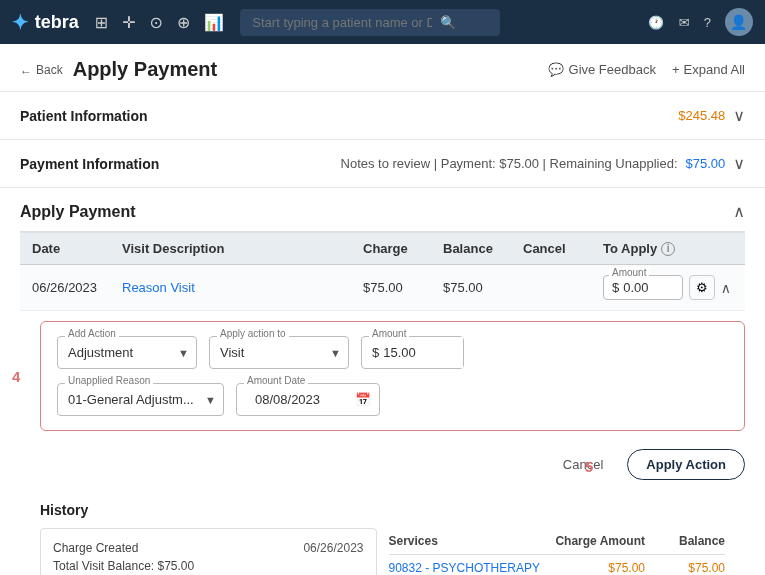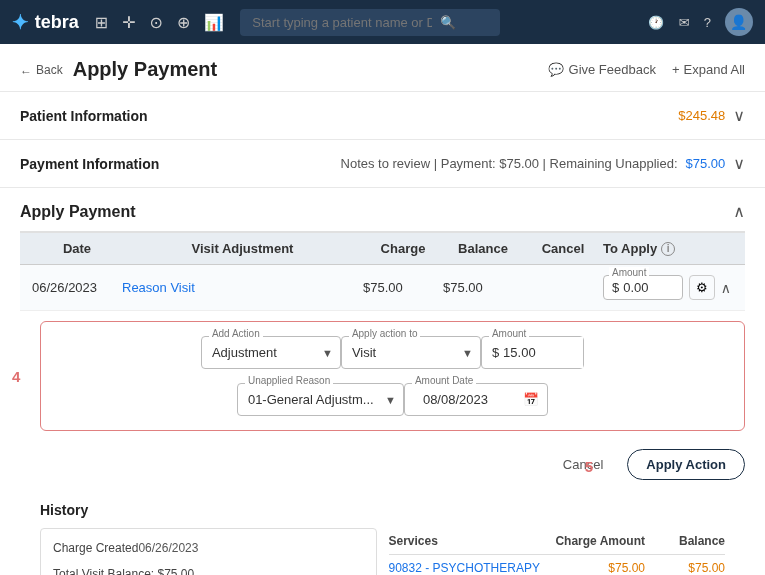--- a/index.html
+++ b/index.html
@@ -100,21 +100,20 @@
     .table-wrap { margin-top: 0; }
     .table-header {
       display: grid;
       grid-template-columns: 90px 1fr 80px 80px 80px 130px;
       background: #e8edf2;
       padding: 8px 12px;
       font-size: 12px;
       font-weight: 600;
       color: #444;
       border-bottom: 1px solid #ccc;
-      text-align: center;
     }
     .table-row {
       display: grid;
       grid-template-columns: 90px 1fr 80px 80px 80px 130px;
       padding: 10px 12px;
       align-items: center;
       border-bottom: 1px solid #eee;
       background: #f9fbfd;
     }
     .table-cell { font-size: 13px; color: #333; }
@@ -137,21 +136,21 @@
     .chevron-up { font-size: 14px; cursor: pointer; color: #555; }
 
     
     .action-panel {
       border: 1.5px solid #e08080;
       border-radius: 6px;
       padding: 14px 16px 14px;
       margin: 10px 0;
       position: relative;
     }
-    .action-panel-row { display: flex; align-items: flex-end; flex-wrap: wrap; justify-content: center; }
+    .action-panel-row { display: flex; gap: 12px; align-items: flex-end; flex-wrap: wrap; }
     .field-group { display: flex; flex-direction: column; gap: 4px; position: relative; }
     .field-label-float {
       position: absolute;
       top: -8px;
       left: 8px;
       font-size: 10px;
       color: #777;
       background: white;
       padding: 0 3px;
       z-index: 1;
@@ -227,21 +226,21 @@
     .history-section { padding: 12px 20px; }
     .history-title { font-size: 14px; font-weight: 700; color: #222; margin-bottom: 10px; }
     .history-grid { display: grid; grid-template-columns: 1fr 1fr; gap: 12px; }
     .history-card {
       border: 1px solid #ddd;
       border-radius: 4px;
       padding: 12px;
       font-size: 12px;
       color: #444;
     }
-    .history-card-row { display: flex; margin-bottom: 12px; }
+    .history-card-row { display: flex; justify-content: space-between; margin-bottom: 4px; }
     .history-card-label { font-weight: 500; }
     .history-card-date { color: #555; }
     .services-header { display: grid; grid-template-columns: 1fr 90px 80px; font-size: 12px; font-weight: 600; color: #444; padding: 6px 0; border-bottom: 1px solid #ddd; margin-bottom: 6px; text-align: right; }
     .services-header-left { text-align: left; }
     .services-row { display: grid; grid-template-columns: 1fr 90px 80px; font-size: 12px; color: #444; text-align: right; }
     .services-cell-left { text-align: left; color: #1a73e8; }
     .services-cell-orange { color: #e07b00; }
 
     .to-apply-header { display: flex; align-items: center; gap: 4px; }
     .info-icon { width: 14px; height: 14px; border-radius: 50%; border: 1.5px solid #888; display: inline-flex; align-items: center; justify-content: center; font-size: 10px; color: #888; }
@@ -316,21 +315,21 @@
 
   <div class="apply-payment-section">
     <div class="apply-payment-header">
       <div class="apply-payment-title">Apply Payment</div>
       <span class="chevron-icon">∧</span>
     </div>
 
     <div class="table-wrap">
       <div class="table-header">
         <div class="table-cell">Date</div>
-        <div class="table-cell">Visit Adjustment</div>
+        <div class="table-cell">Visit Description</div>
         <div class="table-cell">Charge</div>
         <div class="table-cell">Balance</div>
         <div class="table-cell">Cancel</div>
         <div class="table-cell">
           <div class="to-apply-header">
             <span>To Apply</span>
             <span class="info-icon">i</span>
           </div>
         </div>
       </div>

